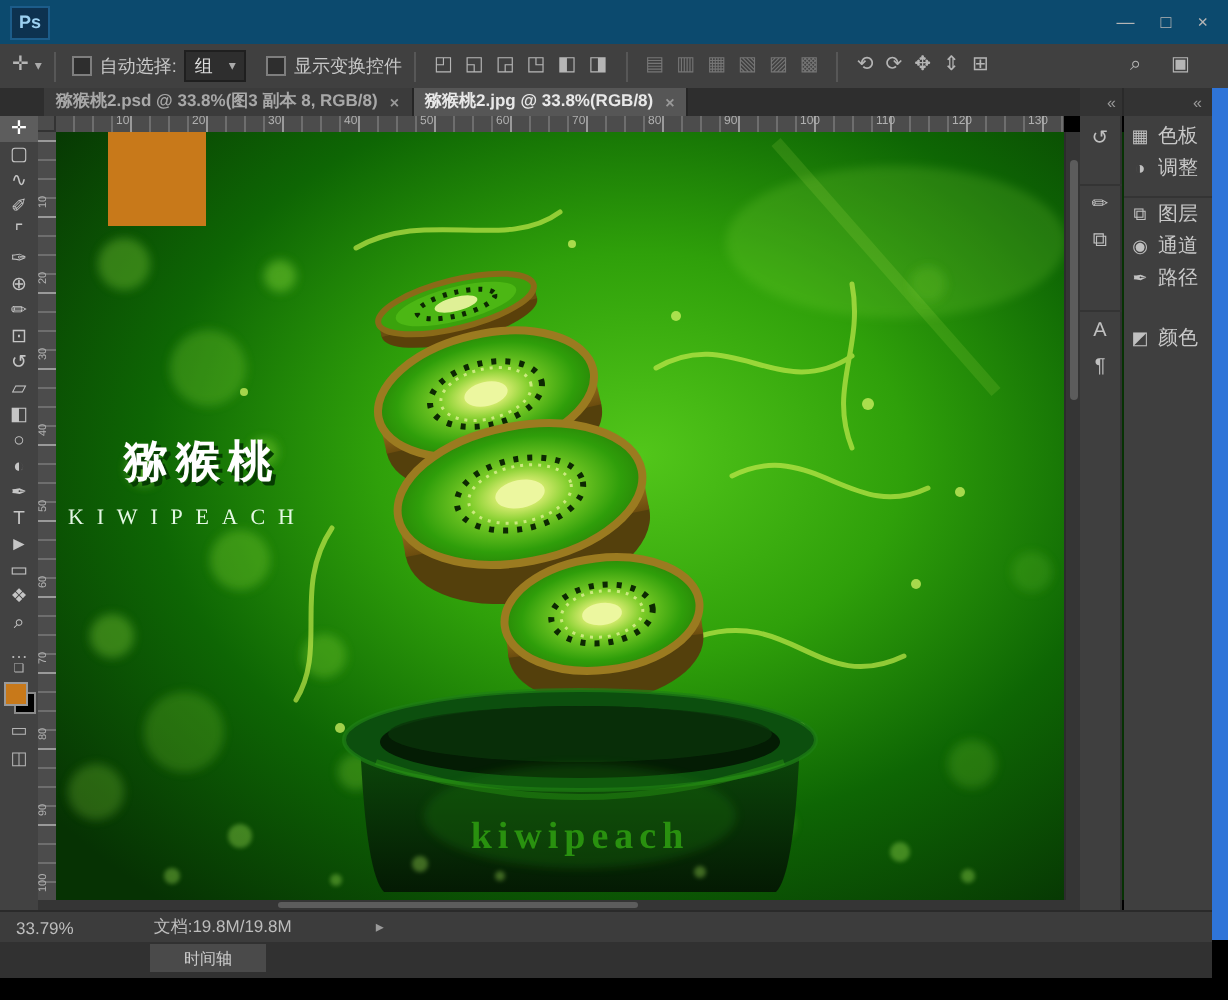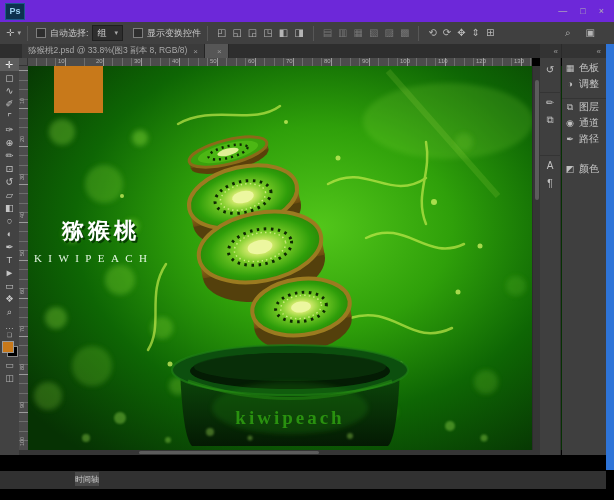--- a/index.html
+++ b/index.html
@@ -1,21 +1,21 @@
 <!DOCTYPE html>
 <html><head>
 <meta charset="utf-8">
 <style>
   html,body{margin:0;padding:0;background:#000;}
   #root{position:relative;width:614px;height:500px;background:#000;overflow:hidden;
         font-family:"Liberation Sans","DejaVu Sans",sans-serif;-webkit-user-select:none;user-select:none;}
   .abs{position:absolute;}
 
   
-  #menubar{left:0;top:0;width:614px;height:22px;background:#6d28d9;border-bottom:1px solid #262626;
+  #menubar{left:0;top:0;width:614px;height:22px;background:#0c4a6e;border-bottom:1px solid #262626;
            display:flex;align-items:center;}
   .ps-logo{width:18px;height:15px;margin:0 8px 0 5px;background:#0d3250;border:1px solid #1c5c8a;
            color:#9cd0f0;font-size:9px;font-weight:bold;display:flex;align-items:center;justify-content:center;}
   .menu-item{font-size:10px;color:#cfcfcf;padding:0 7px;line-height:22px;white-space:nowrap;cursor:default;}
   #winctrls{margin-left:auto;display:flex;align-items:center;gap:13px;padding-right:10px;}
   #winctrls span{color:#b5b5b5;font-size:9px;line-height:22px;}
 
   
   #optionsbar{left:0;top:22px;width:614px;height:22px;background:#404040;border-bottom:1px solid #2a2a2a;
               display:flex;align-items:center;font-size:9px;color:#c8c8c8;}
@@ -24,21 +24,21 @@
   .dim{opacity:.45;}
   .checkbox{display:inline-block;width:8px;height:8px;border:1px solid #7e7e7e;background:#2e2e2e;margin:0 4px 0 2px;}
   .dropdown{display:inline-flex;align-items:center;background:#2e2e2e;border:1px solid #1f1f1f;
             height:14px;padding:0 4px;margin-left:4px;color:#ddd;gap:8px;}
   .caret{font-size:7px;color:#aaa;}
   #obar-right{margin-left:auto;display:flex;align-items:center;gap:9px;padding-right:16px;}
 
   
   #tabbar{left:0;top:44px;width:540px;height:14px;background:#2e2e2e;display:flex;align-items:flex-end;padding-left:22px;box-sizing:border-box;}
   .tab{display:flex;align-items:center;height:14px;background:#3b3b3b;border-right:1px solid #252525;
-       padding:0 6px;font-size:8.5px;color:#a8a8a8;white-space:nowrap;}
+       padding:0 6px;font-size:8.5px;color:#a8a8a8;white-space:nowrap;font-weight:bold;}
   .tab.active{background:#565656;color:#e8e8e8;}
   .tab-close{margin-left:6px;font-size:8px;color:#999;}
   #dockheader{left:540px;top:44px;width:66px;height:14px;background:#333;display:flex;}
   #dockheader .cell{flex:0 0 auto;display:flex;justify-content:flex-end;align-items:center;color:#9a9a9a;font-size:8px;}
   #dockheader .c1{width:22px;border-right:1px solid #2a2a2a;padding-right:3px;box-sizing:border-box;}
   #dockheader .c2{width:44px;padding-right:5px;box-sizing:border-box;}
 
   
   #toolbar{left:0;top:58px;width:19px;height:397px;background:#424242;border-right:1px solid #2f2f2f;
            display:flex;flex-direction:column;align-items:center;}
@@ -85,21 +85,21 @@
   .panel-label{font-size:10px;color:#c8c8c8;white-space:nowrap;}
 
   
   #statusbar{left:0;top:455px;width:606px;height:16px;background:#3c3c3c;border-top:1px solid #2a2a2a;
              display:flex;align-items:center;font-size:8.5px;color:#bdbdbd;box-sizing:border-box;}
   #status-zoom{margin-left:8px;}
   #status-doc{margin-left:40px;}
   #status-arrow{margin-left:42px;font-size:8px;color:#9a9a9a;}
   #bottomstrip{left:0;top:471px;width:606px;height:18px;background:#313131;}
   #timeline-tab{position:absolute;left:75px;top:1px;height:14px;background:#4a4a4a;color:#cccccc;
-                font-size:8px;display:flex;align-items:center;padding:0 0;}
+                font-size:8px;display:flex;align-items:center;padding:0 17px;}
   #desktop-strip{left:606px;top:44px;width:8px;height:426px;background:#2e74d8;}
 </style>
 </head>
 <body>
 
 <div id="root">
 
   <div class="abs" id="menubar">
     <div class="ps-logo">Ps</div>
     <div id="winctrls">
@@ -152,20 +152,21 @@
       <span class="obar-icon">▣</span>
     </span>
   </div>
 
   <div class="abs" id="tabbar">
       <div class="tab">
         <span class="tab-label">猕猴桃2.psd @ 33.8%(图3 副本 8, RGB/8)</span>
         <span class="tab-close">×</span>
       </div>
       <div class="tab active">
+        <span class="tab-label">猕猴桃2.jpg @ 33.8%(RGB/8)</span>
         <span class="tab-close">×</span>
       </div>
     </div>
   <div class="abs" id="dockheader">
     <span class="cell c1">
         <span>«</span>
       </span>
     <span class="cell c2">
         <span>«</span>
       </span>
@@ -404,20 +405,25 @@
       <div class="panel-row">
         <span class="panel-icon">✒</span>
         <span class="panel-label">路径</span>
       </div>
       <div class="panel-row gap">
         <span class="panel-icon">◩</span>
         <span class="panel-label">颜色</span>
       </div>
     </div>
 
+  <div class="abs" id="statusbar">
+    <span id="status-zoom">33.79%</span>
+    <span id="status-doc">文档:19.8M/19.8M</span>
+    <span id="status-arrow">▸</span>
+  </div>
 
   <div class="abs" id="bottomstrip">
     <div id="timeline-tab">
       <span>时间轴</span>
     </div>
   </div>
 
   <div class="abs" id="desktop-strip" style="background: rgb(46, 116, 216);"></div>
 </div>
 

